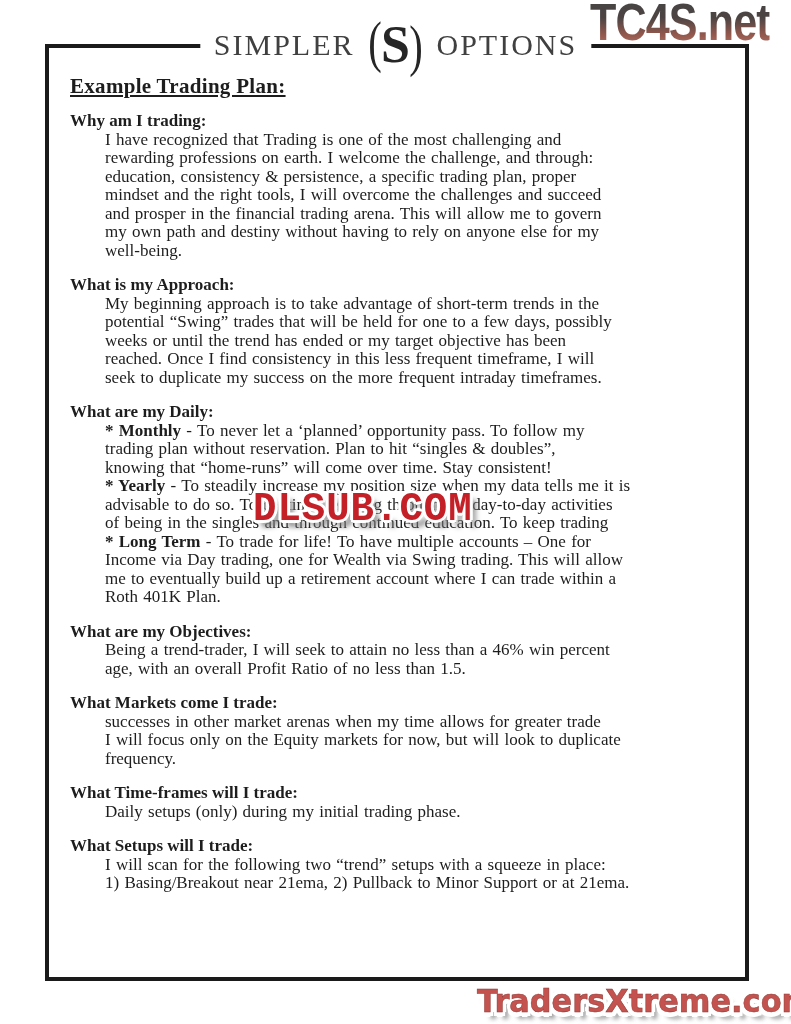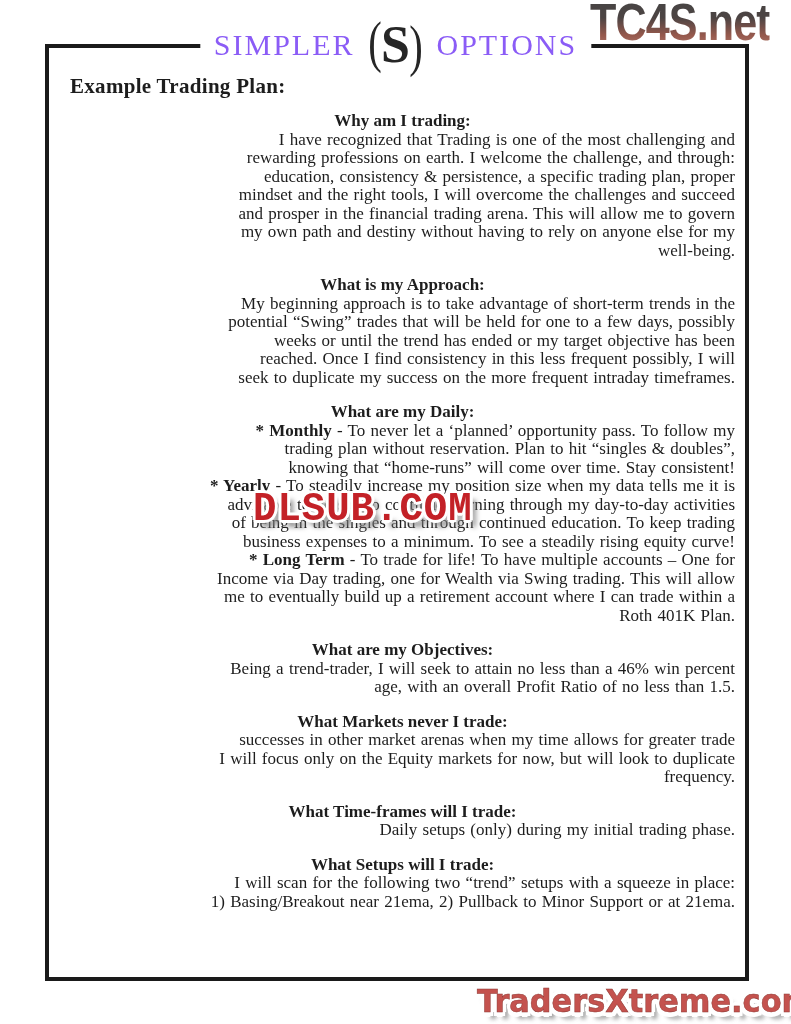--- a/index.html
+++ b/index.html
@@ -31,21 +31,21 @@
     height: 66px;
     background: #fff;
     padding: 0 14px;
     display: flex; align-items: center; gap: 8px;
     z-index: 2;
     white-space: nowrap;
   }
   .brand {
     font-family: "Liberation Serif", serif;
     font-size: 30px; letter-spacing: 2px;
-    color: #8b5cf6;
+    color: #404040;
   }
   .monogram {
     position: relative;
     width: 66px; height: 66px;
     display: flex; align-items: center; justify-content: center;
   }
   .monogram .s {
     font-family: "Liberation Serif", serif;
     font-size: 52px; font-weight: bold; color: #262626;
     line-height: 1;
@@ -59,37 +59,36 @@
   .paren.left  { left: 3px;  transform: translateY(-55%) scaleX(0.7); }
   .paren.right { right: 3px; transform: translateY(-48%) scaleX(0.7); }
 
   
   .doc-title {
     margin: 26px 0 0 0;
     font-size: 21px; font-weight: bold;
     line-height: 25px;
     color: var(--text, #1d1d1d);
     letter-spacing: 0.3px;
+    text-decoration: underline;
   }
   .section { margin-top: 16px; }
   .section:first-of-type { margin-top: 13px; }
   .heading {
     font-weight: bold;
     font-size: 17px; line-height: 18.5px;
     color: var(--text, #1d1d1d);
     white-space: nowrap;
-    text-align: center;
   }
   .sec-body { padding-left: 35px; }
   .line {
     font-size: 17px; line-height: 18.5px;
     color: var(--text, #1d1d1d);
     white-space: nowrap;
     word-spacing: 1px;
-    text-align: right;
   }
   .line .b { font-weight: bold; }
 
   
   .wm { position: absolute; z-index: 6; white-space: nowrap; pointer-events: none; }
 
   .wm-tc4s {
     top: -7px; left: 590px;
     font-family: "Liberation Sans", sans-serif;
     font-weight: bold; font-size: 49px;
@@ -163,49 +162,48 @@
             <div class="line"><span>my own path and destiny without having to rely on anyone else for my</span></div>
             <div class="line"><span>well-being.</span></div>
           </div>
         </div>
         <div class="section">
           <div class="heading">What is my Approach:</div>
           <div class="sec-body">
             <div class="line"><span>My beginning approach is to take advantage of short-term trends in the</span></div>
             <div class="line"><span>potential “Swing” trades that will be held for one to a few days, possibly</span></div>
             <div class="line"><span>weeks or until the trend has ended or my target objective has been</span></div>
-            <div class="line"><span>reached. Once I find consistency in this less frequent possibly, I will</span></div>
+            <div class="line"><span>reached. Once I find consistency in this less frequent timeframe, I will</span></div>
             <div class="line"><span>seek to duplicate my success on the more frequent intraday timeframes.</span></div>
           </div>
         </div>
         <div class="section">
           <div class="heading">What are my Daily:</div>
           <div class="sec-body">
             <div class="line"><span class="b">* Monthly</span><span> - To never let a ‘planned’ opportunity pass. To follow my</span></div>
             <div class="line"><span>trading plan without reservation. Plan to hit “singles &amp; doubles”,</span></div>
             <div class="line"><span>knowing that “home-runs” will come over time. Stay consistent!</span></div>
             <div class="line"><span class="b">* Yearly</span><span> - To steadily increase my position size when my data tells me it is</span></div>
             <div class="line"><span>advisable to do so. To continue learning through my day-to-day activities</span></div>
             <div class="line"><span>of being in the singles and through continued education. To keep trading</span></div>
-            <div class="line"><span>business expenses to a minimum. To see a steadily rising equity curve!</span></div>
             <div class="line"><span class="b">* Long Term</span><span> - To trade for life! To have multiple accounts – One for</span></div>
             <div class="line"><span>Income via Day trading, one for Wealth via Swing trading. This will allow</span></div>
             <div class="line"><span>me to eventually build up a retirement account where I can trade within a</span></div>
             <div class="line"><span>Roth 401K Plan.</span></div>
           </div>
         </div>
         <div class="section">
           <div class="heading">What are my Objectives:</div>
           <div class="sec-body">
             <div class="line"><span>Being a trend-trader, I will seek to attain no less than a 46% win percent</span></div>
             <div class="line"><span>age, with an overall Profit Ratio of no less than 1.5.</span></div>
           </div>
         </div>
         <div class="section">
-          <div class="heading">What Markets never I trade:</div>
+          <div class="heading">What Markets come I trade:</div>
           <div class="sec-body">
             <div class="line"><span>successes in other market arenas when my time allows for greater trade</span></div>
             <div class="line"><span>I will focus only on the Equity markets for now, but will look to duplicate</span></div>
             <div class="line"><span>frequency.</span></div>
           </div>
         </div>
         <div class="section">
           <div class="heading">What Time-frames will I trade:</div>
           <div class="sec-body">
             <div class="line"><span>Daily setups (only) during my initial trading phase.</span></div>

